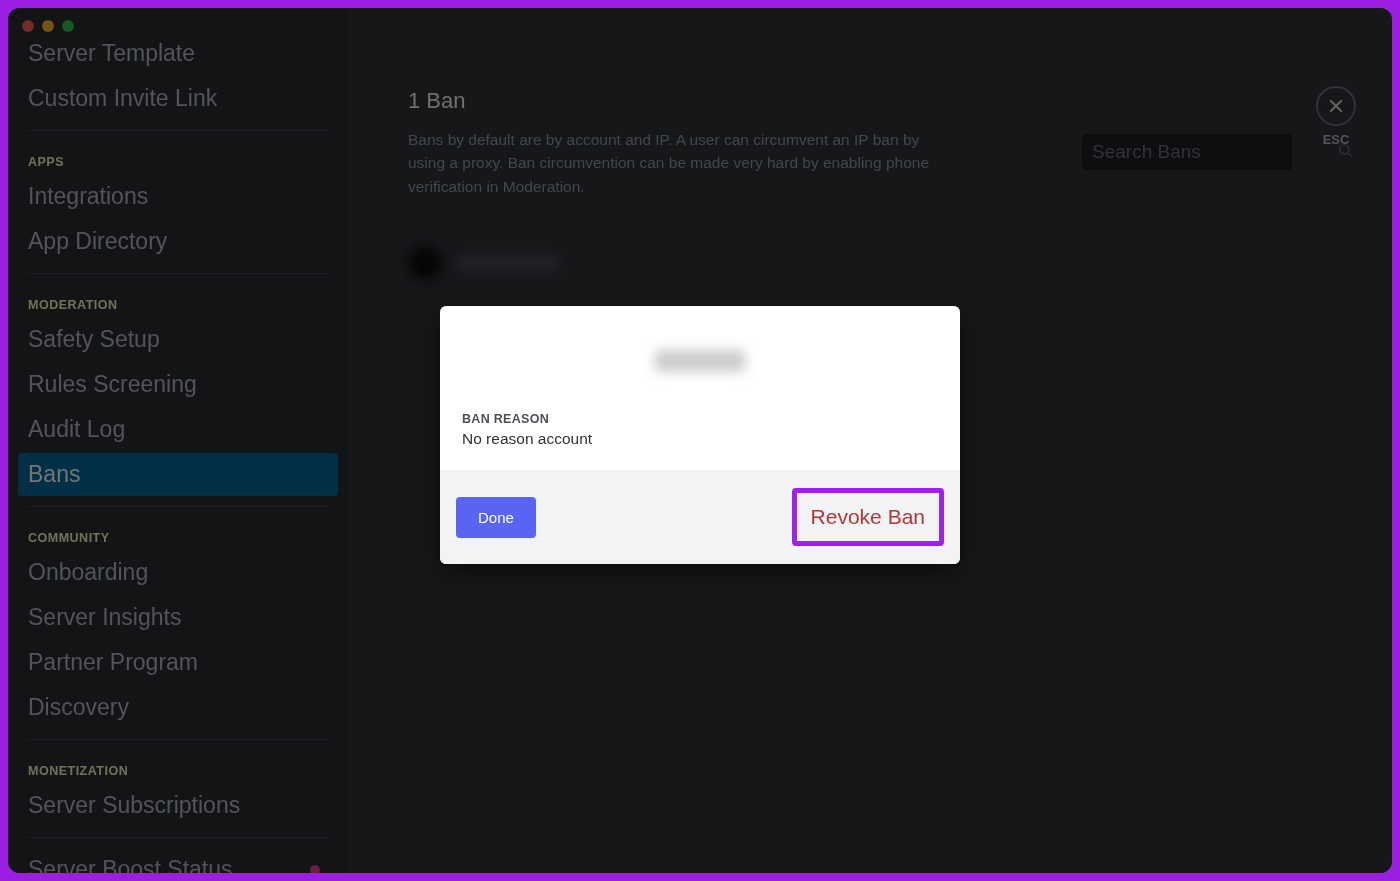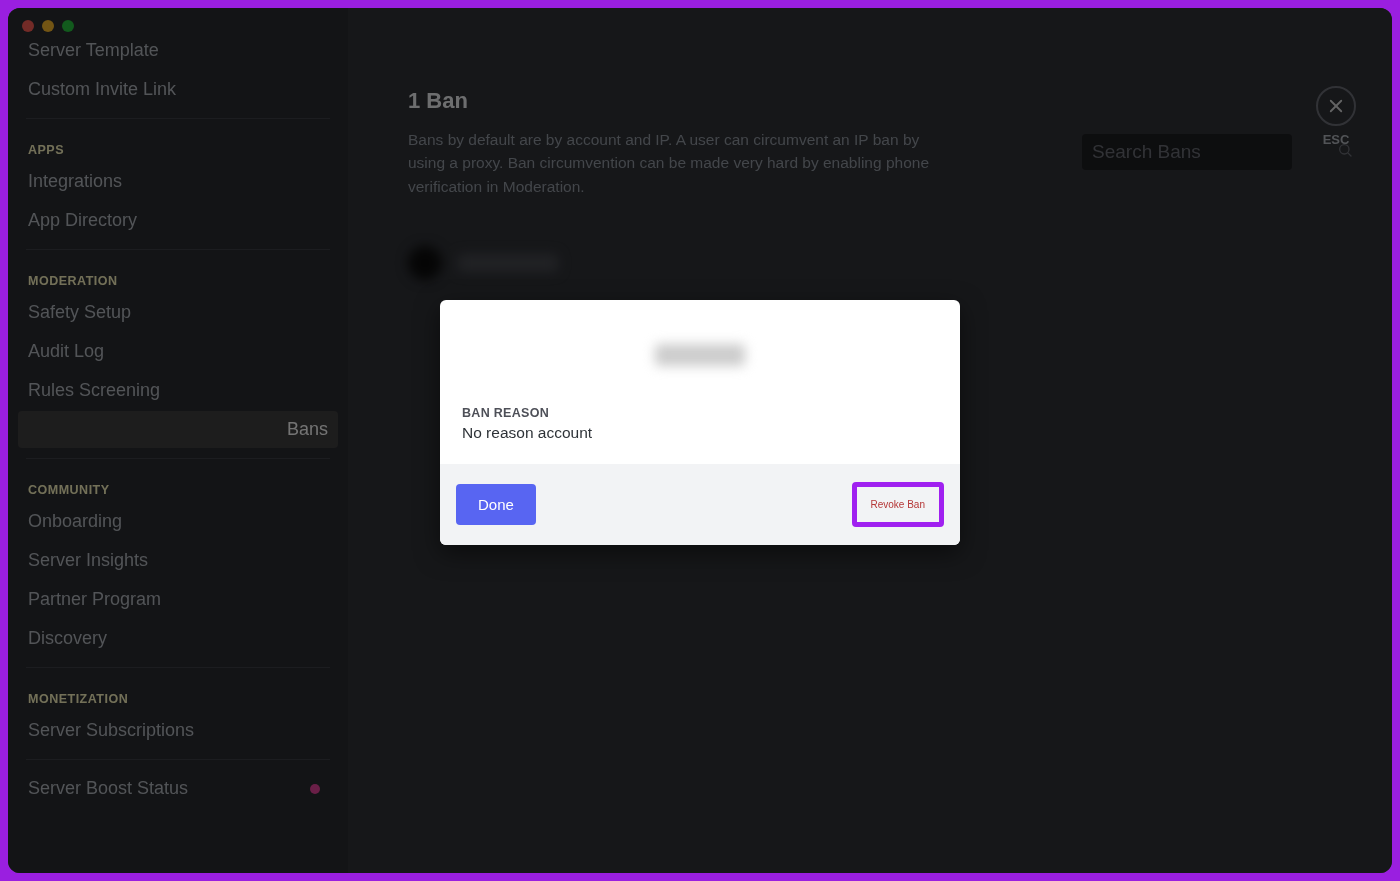--- a/index.html
+++ b/index.html
@@ -6,57 +6,57 @@
   body { background:#9a1fe0; width:1400px; height:881px; overflow:hidden; }
   .outer-frame { position:absolute; top:8px; left:8px; right:8px; bottom:8px; background:#2b2d31; border-radius:12px; overflow:hidden; }
   .traffic-lights { position:absolute; top:12px; left:14px; display:flex; gap:8px; z-index:5; }
   .traffic-dot { width:12px; height:12px; border-radius:50%; }
   .dot-red { background:#ff5f57; }
   .dot-yellow { background:#febc2e; }
   .dot-green { background:#28c840; }
 
   .app-wrap { position:absolute; inset:0; display:flex; }
   .sidebar { width:340px; background:#2b2d31; padding:12px 10px 0 10px; color:#b5bac1; overflow-y:auto; }
-  .side-item { padding:8px 10px; font-size:18px; color:#b5bac1; border-radius:4px; cursor:pointer; margin-bottom:2px; }
-  .side-item.active { background:#404040; color:#fff;text-align:right; }
+  .side-item { padding:8px 10px; font-size:23px; color:#b5bac1; border-radius:4px; cursor:pointer; margin-bottom:2px; }
+  .side-item.active { background:#0369a1; color:#fff; }
   .side-heading { font-size:12.5px; font-weight:700; letter-spacing:.5px; color:#fef9c3; padding:14px 10px 6px 10px; }
   .side-sep { height:1px; background:#3f4147; margin:10px 8px; }
   .side-spacer-top { height:12px; }
   .boost-row { display:flex; align-items:center; justify-content:space-between; }
   .boost-dot { width:10px; height:10px; border-radius:50%; background:#eb459e; margin-right:8px; }
 
   .content { flex:1; background:#313338; position:relative; color:#dbdee1; }
   .close-pill { position:absolute; top:78px; right:36px; text-align:center; }
   .close-circle { width:40px; height:40px; border:2px solid #6d7078; border-radius:50%; display:flex; align-items:center; justify-content:center; color:#dcddde; cursor:pointer; }
   .close-circle svg { stroke:#dcddde; }
   .esc-label { font-size:13px; font-weight:600; color:#b5bac1; margin-top:6px; }
 
   .page { padding:80px 60px 0 60px; max-width:820px; }
-  .page-title { font-size:22px; font-weight:700; color:#f2f3f5; margin-bottom:14px; }
+  .page-title { font-size:22px; font-weight:400; color:#f2f3f5; margin-bottom:14px; }
   .page-desc { font-size:15.5px; line-height:1.5; color:#949ba4; max-width:540px; }
   .page-desc a { color:#949ba4; text-decoration:none; }
   .search-wrap { position:absolute; top:126px; right:100px; width:210px; height:36px; background:#1e1f22; border-radius:4px; display:flex; align-items:center; padding:0 10px; }
   .search-input { flex:1; background:transparent; border:0; outline:0; color:#f0abfc; font-size:19px; }
   .search-input::placeholder { color:#6d7078; }
   .search-icon { color:#6d7078; }
 
   .ban-row { margin-top:48px; display:flex; align-items:center; gap:16px; filter: blur(6px); }
   .ban-avatar { width:34px; height:34px; border-radius:50%; background:#0d0d0d; }
   .ban-name { width:100px; height:18px; background:#4a4c52; border-radius:4px; }
 
   .modal-dim { position:absolute; inset:0; background:rgba(0,0,0,.55); z-index:10; }
-  .modal { position:absolute; z-index:11; top:292px; left:50%; transform:translateX(-50%); width:520px; background:#fff; border-radius:6px; overflow:hidden; box-shadow:0 8px 24px rgba(0,0,0,.5); }
+  .modal { position:absolute; z-index:11; top:298px; left:50%; transform:translateX(-50%); width:520px; background:#fff; border-radius:6px; overflow:hidden; box-shadow:0 8px 24px rgba(0,0,0,.5); }
   .modal-body { padding:44px 22px 22px 22px; }
   .modal-user { width:90px; height:22px; background:#ccc; border-radius:4px; margin:0 auto 40px auto; filter: blur(6px); }
   .reason-label { font-size:12.5px; font-weight:700; letter-spacing:.3px; color:#4e5058; margin-bottom:4px; }
   .reason-text { font-size:15.5px; color:#2e3338; }
   .modal-footer { background:#f2f3f5; padding:18px 16px; display:flex; justify-content:space-between; align-items:center; }
   .btn-done { background:#5865f2; color:#fff; border:0; border-radius:4px; padding:12px 22px; font-size:15px; font-weight:500; cursor:pointer; }
   .revoke-box { border:5px solid #a020f0; padding:6px; border-radius:4px; }
-  .btn-revoke { background:transparent; border:0; color:#b53636; font-size:10px; font-weight:500; padding:6px 8px; cursor:pointer; }
+  .btn-revoke { background:transparent; border:0; color:#b53636; font-size:21px; font-weight:500; padding:6px 8px; cursor:pointer; }
 </style>
 </head>
 <body>
 
 <div class="outer-frame">
   <div class="traffic-lights">
     <div class="traffic-dot dot-red"></div>
     <div class="traffic-dot dot-yellow"></div>
     <div class="traffic-dot dot-green"></div>
   </div>
@@ -68,22 +68,22 @@
       <div class="side-item">Custom Invite Link</div>
       <div class="side-sep"></div>
 
       <div class="side-heading">APPS</div>
       <div class="side-item">Integrations</div>
       <div class="side-item">App Directory</div>
       <div class="side-sep"></div>
 
       <div class="side-heading">MODERATION</div>
       <div class="side-item">Safety Setup</div>
+      <div class="side-item">Rules Screening</div>
       <div class="side-item">Audit Log</div>
-      <div class="side-item">Rules Screening</div>
       <div class="side-item active">Bans</div>
       <div class="side-sep"></div>
 
       <div class="side-heading">COMMUNITY</div>
       <div class="side-item">Onboarding</div>
       <div class="side-item">Server Insights</div>
       <div class="side-item">Partner Program</div>
       <div class="side-item">Discovery</div>
       <div class="side-sep"></div>
 

